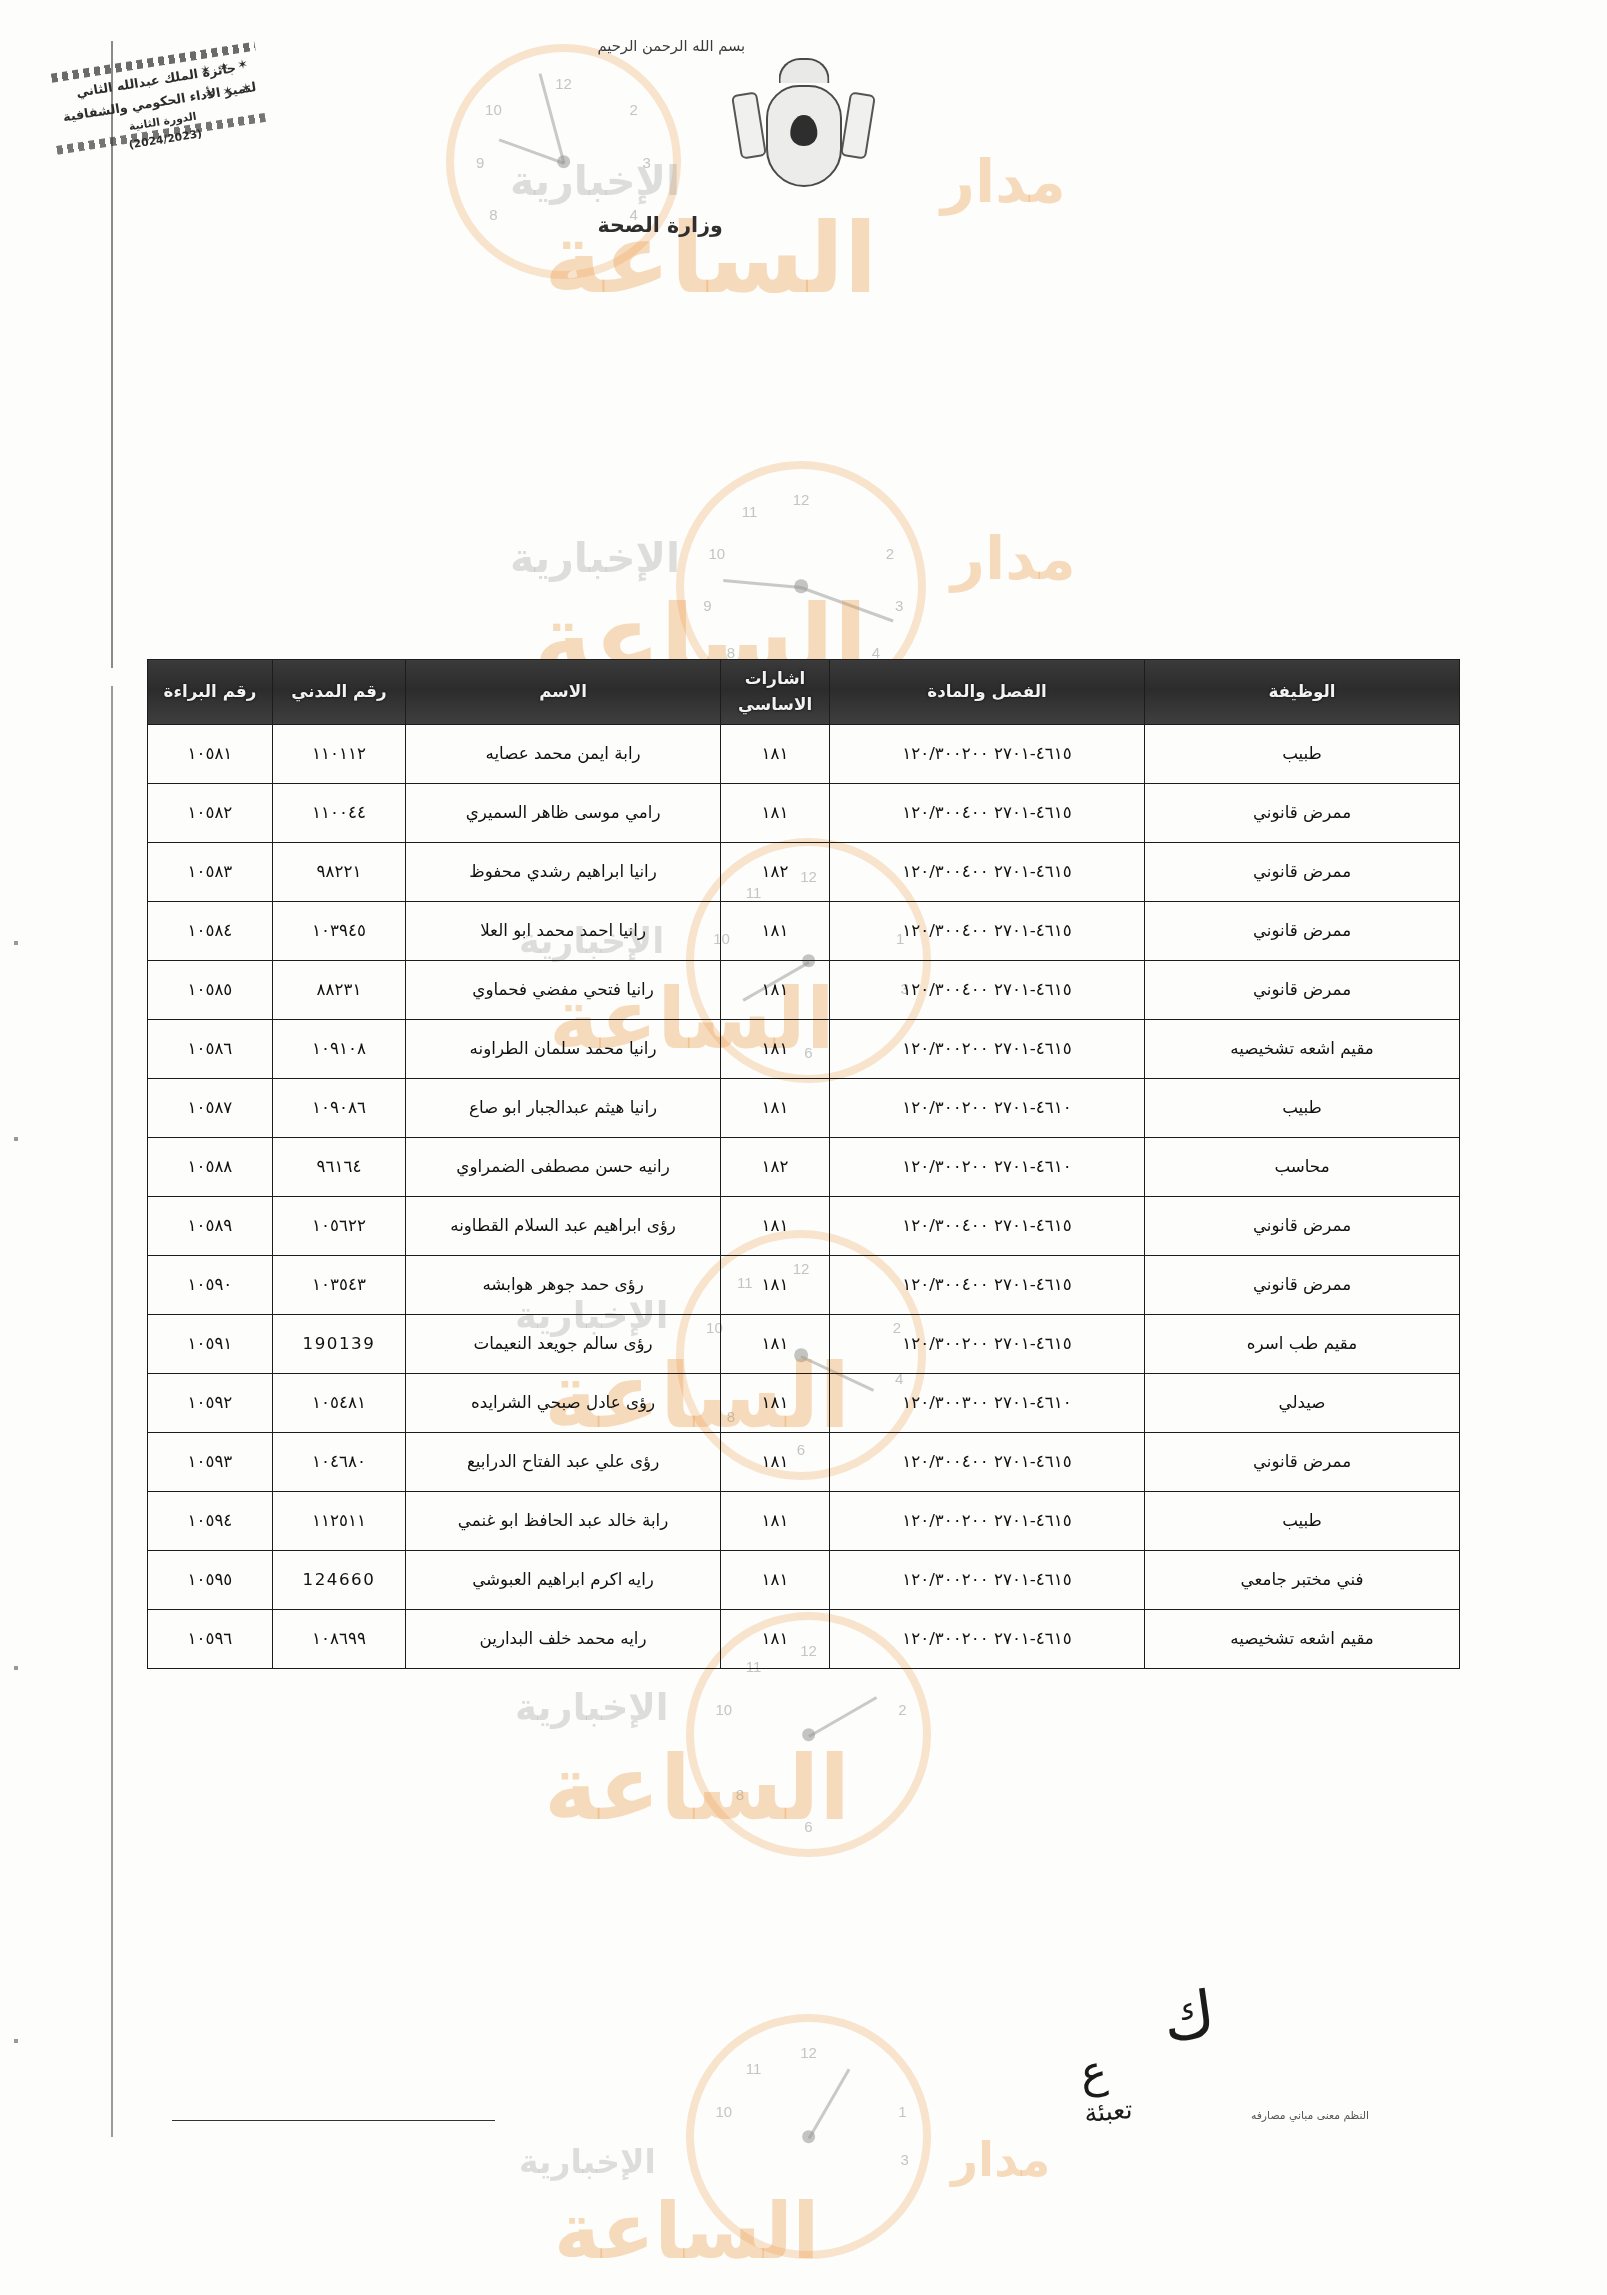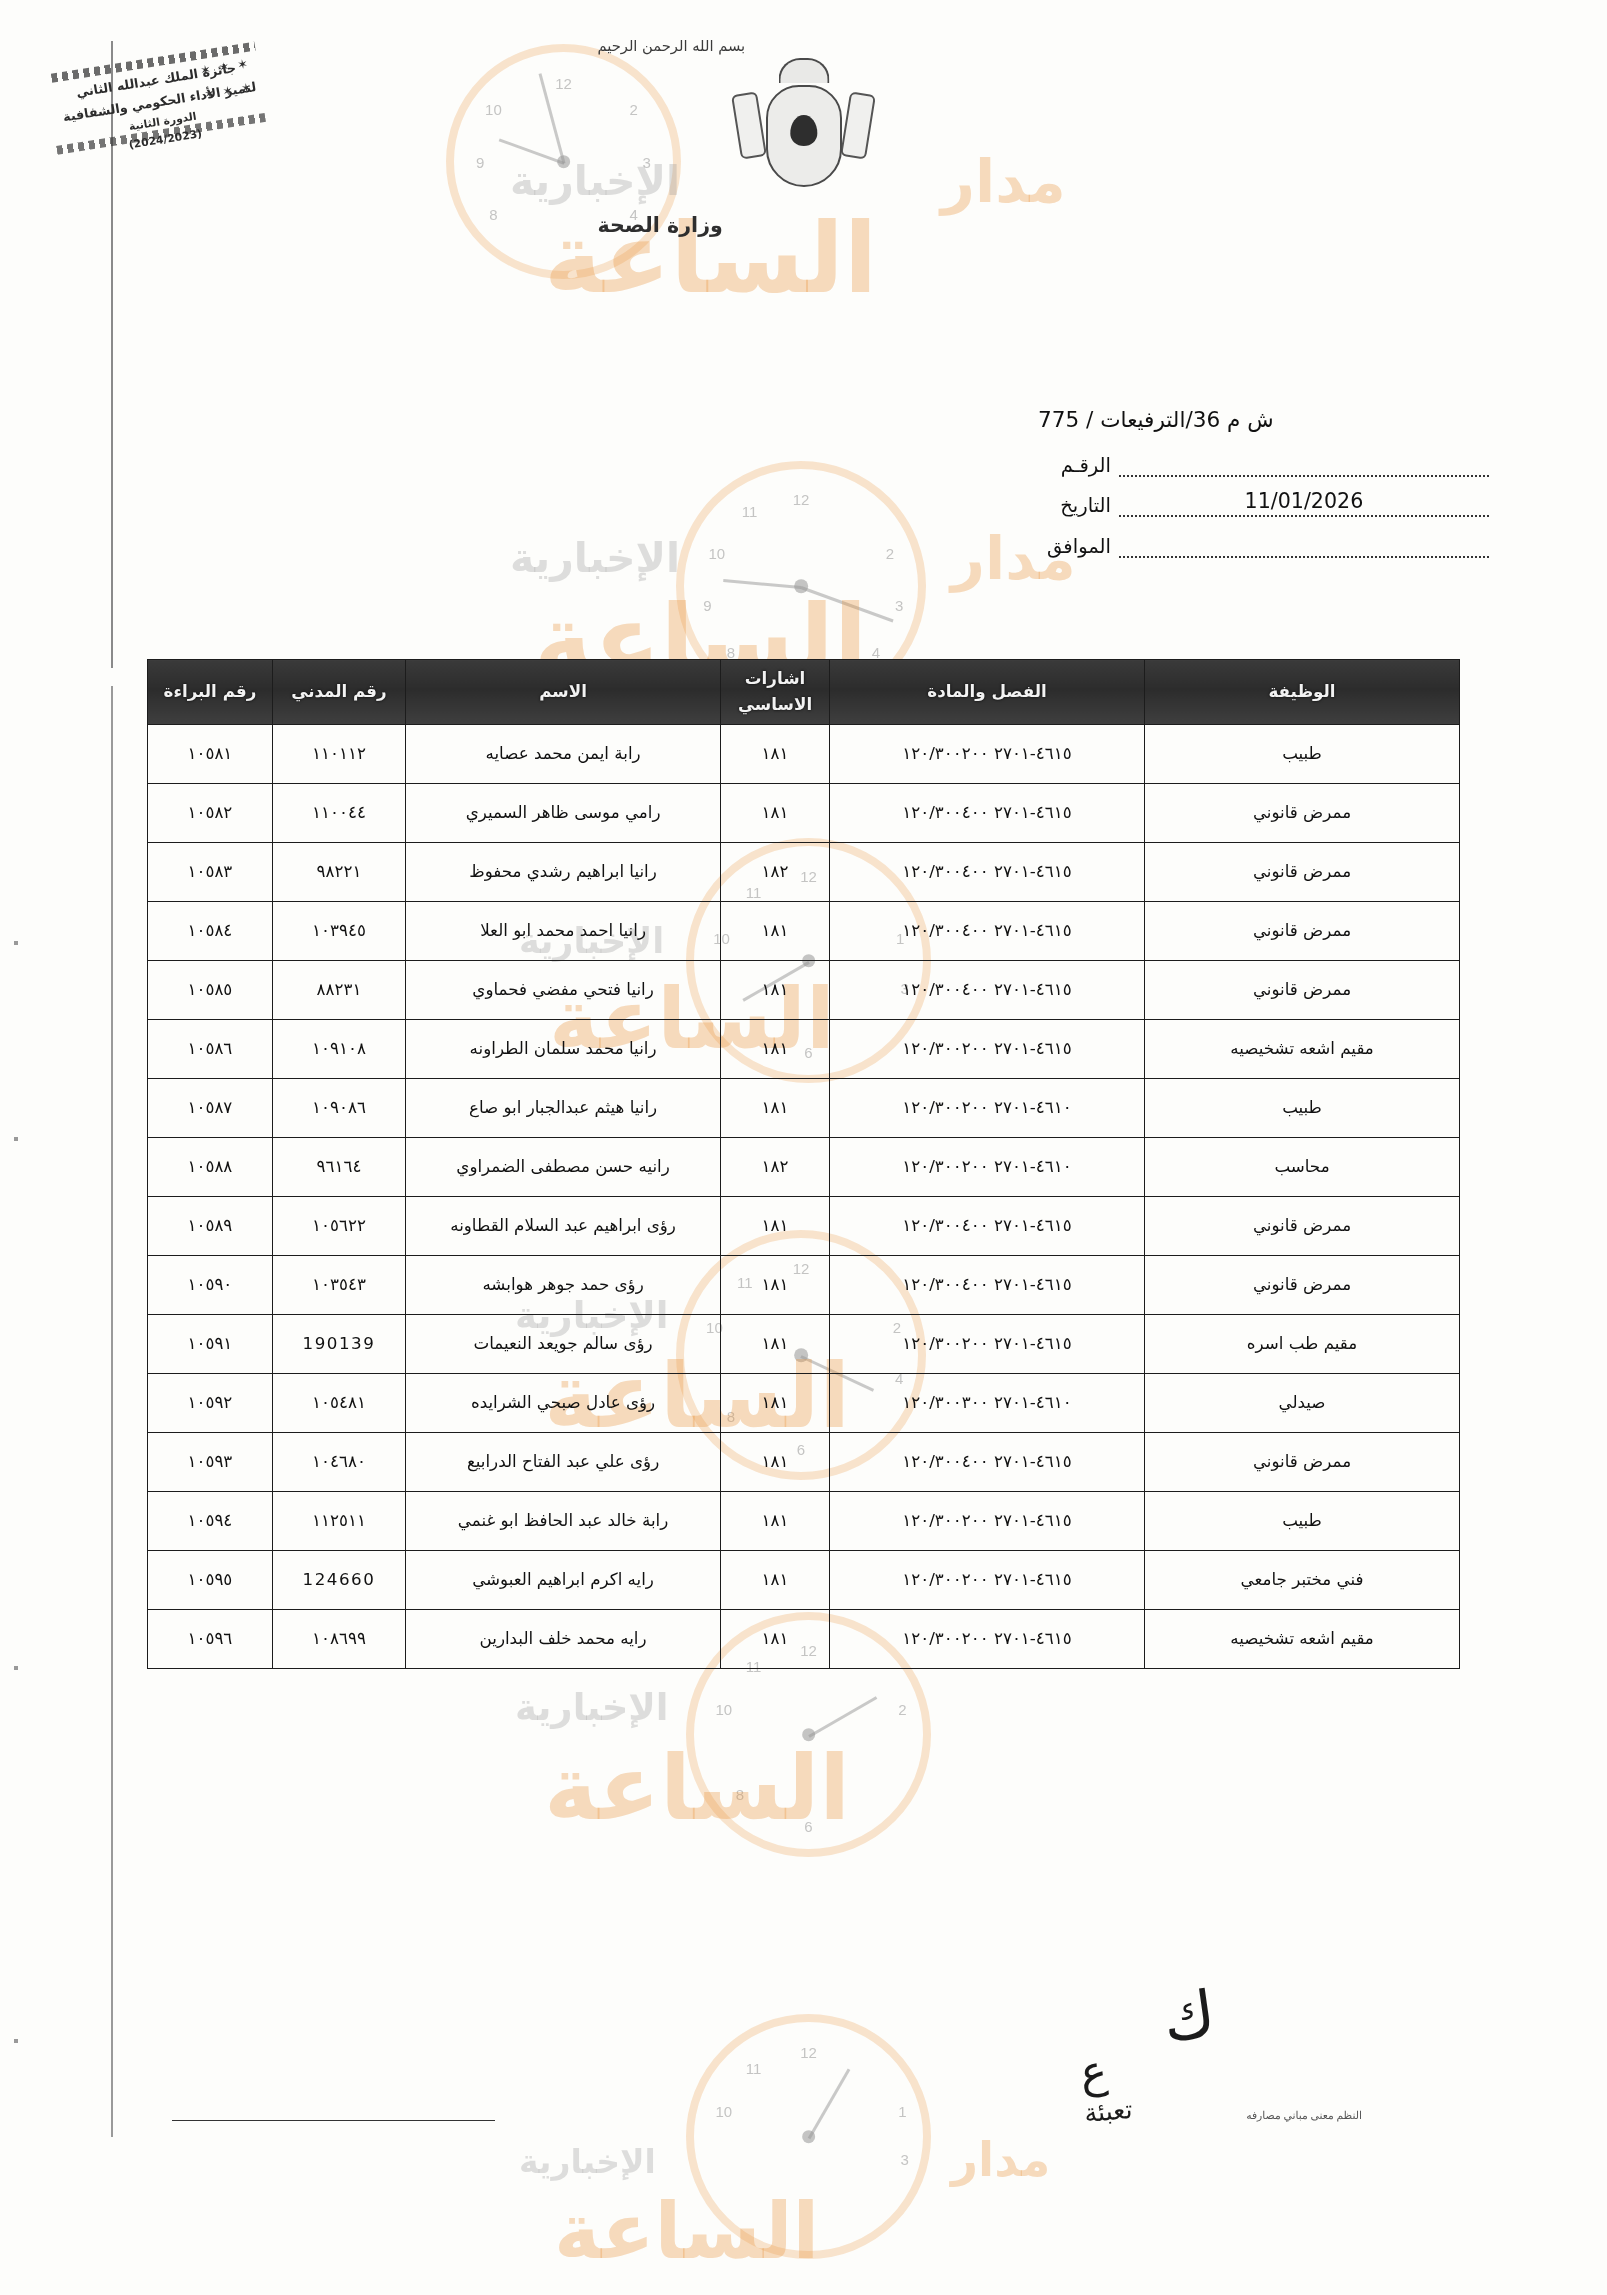--- a/index.html
+++ b/index.html
@@ -177,21 +177,21 @@
   .sig .curve2 {
     position:absolute; right:118px; top:65px;
     font-size:45px; color:#1b1b1b; transform:rotate(-6deg); font-family:"DejaVu Serif", serif;
   }
   .sig .word {
     position:absolute; right:93px; top:116px; font-size:25.5px; color:#1b1b1b;
     transform:rotate(-5deg);
   }
 
   .footnote-left {
-    position:absolute; right:245px; top:2109px; font-size:10.8px; color:#555;font-family:Liberation Serif, serif;
+    position:absolute; right:238px; top:2109px; font-size:10.8px; color:#555;
   }
   .hr-foot { position:absolute; left:172px; top:2120px; width:323px; border-top:1.5px solid #333; }
 
   .footer {
     position:absolute; left:0; right:0; top:2184px; text-align:center;
   }
   .footer .kingdom { font-size:17.6px; color:#222; margin-bottom:7.8px; }
   .footer .contact { font-size:15.7px; color:#222; direction:rtl; }
   .footer .contact .url { font-family:"DejaVu Sans", sans-serif; }
 
@@ -316,44 +316,20 @@
     <div class="basmala">بسم الله الرحمن الرحيم</div>
     <div class="crest">
       <span class="crown"></span>
       <span class="flagL"></span>
       <span class="flagR"></span>
       <span class="shield"></span>
     </div>
     <div class="ministry">وزارة الصحة</div>
   </div>
 
-  <div class="meta">
-    <div class="ref">ش م 36/الترفيعات / 775</div>
-
-    <div class="meta-row">
-      <div class="dots">
-        <span class="val"></span>
-      </div>
-      <div class="lbl">الرقـم</div>
-    </div>
-
-    <div class="meta-row">
-      <div class="dots">
-        <span class="val">11/01/2026</span>
-      </div>
-      <div class="lbl">التاريخ</div>
-    </div>
-
-    <div class="meta-row">
-      <div class="dots">
-        <span class="val"></span>
-      </div>
-      <div class="lbl">الموافق</div>
-    </div>
-  </div>
 
   <div class="tbl-wrap">
     <table>
       <colgroup>
         <col class="c-job">
           <col class="c-class">
           <col class="c-settle">
           <col class="c-name">
           <col class="c-madani">
           <col class="c-barqa">

